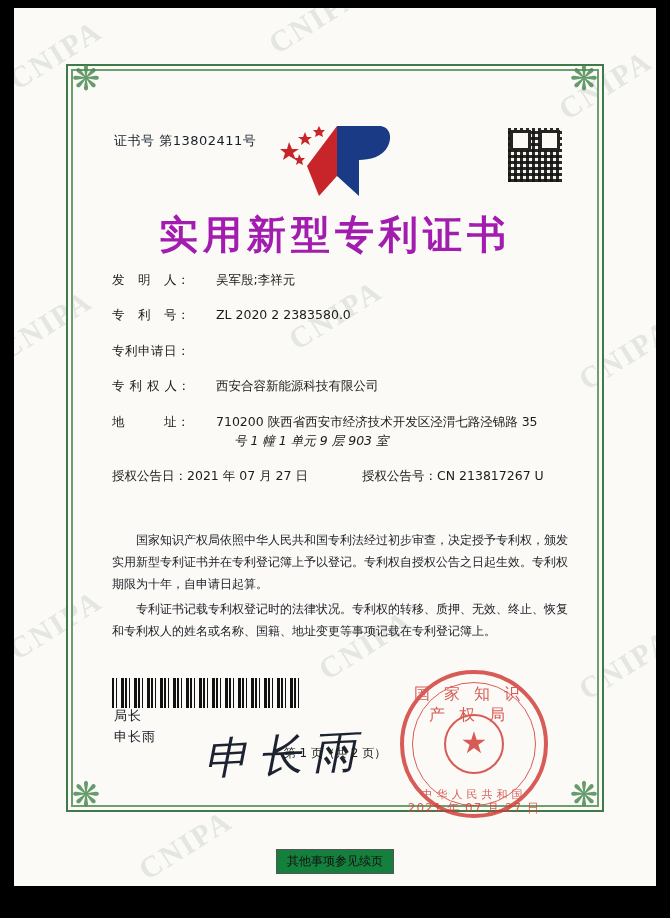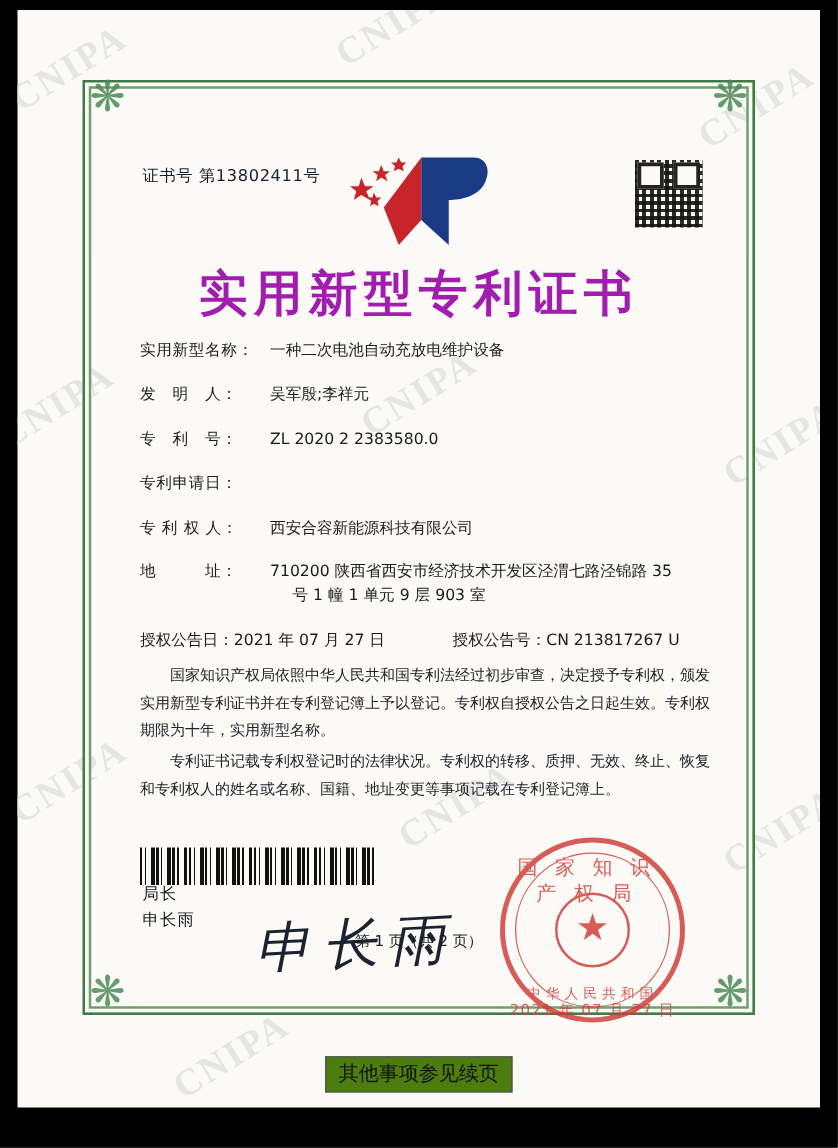--- a/index.html
+++ b/index.html
@@ -152,20 +152,21 @@
     flex: 0 0 104px;
     letter-spacing: 0.5px;
     white-space: pre;
   }
   .val {
     flex: 1;
   }
   .val .line2 {
     display: block;
     padding-left: 18px;
+    font-style: italic;
   }
 
   .row-pub {
     display: flex;
     font-size: 12.5px;
   }
   .row-pub .c1 { width: 250px; }
   .row-pub .c2 { flex: 1; }
 
   .para {
@@ -274,23 +275,23 @@
     color: #1b1b1b;
   }
 
   .footer-note {
     position: absolute;
     left: 50%;
     bottom: 12px;
     transform: translateX(-50%);
     border: 1px solid #555;
     padding: 3px 10px;
-    font-size: 16px;
+    font-size: 12px;
     color: #111;
-    background: #4d7c0f;
+    background: #15803d;
   }
 </style>
 </head>
 <body>
 
 <div class="page">
   <div class="sheet">
 
     <div class="wm" style="left:-10px; top:30px;">CNIPA</div>
     <div class="wm" style="left:250px; top:-6px;">CNIPA</div>
@@ -326,24 +327,20 @@
             <polygon points="44,6 46,10 50,10 47,13 48,17 44,15 40,17 41,13 38,10 42,10"></polygon>
             <polygon points="24,34 26,38 30,38 27,41 28,45 24,43 21,45 22,41 19,38 23,38"></polygon>
           </g>
         </svg>
       </div>
 
       <div class="title">实用新型专利证书</div>
 
       <div class="fields">
         <div class="row">
-          <div class="lbl">实用新型名称：</div>
-          <div class="val">一种二次电池自动充放电维护设备</div>
-        </div>
-        <div class="row">
           <div class="lbl">发　明　人：</div>
           <div class="val">吴军殷;李祥元</div>
         </div>
         <div class="row">
           <div class="lbl">专　利　号：</div>
           <div class="val">ZL 2020 2 2383580.0</div>
         </div>
         <div class="row">
           <div class="lbl">专利申请日：</div>
         </div>
@@ -363,21 +360,21 @@
           <div class="c1">
             <span>授权公告日：</span><span>2021 年 07 月 27 日</span>
           </div>
           <div class="c2">
             <span>授权公告号：</span><span>CN 213817267 U</span>
           </div>
         </div>
       </div>
 
       <div class="para">
-        <p>国家知识产权局依照中华人民共和国专利法经过初步审查，决定授予专利权，颁发实用新型专利证书并在专利登记簿上予以登记。专利权自授权公告之日起生效。专利权期限为十年，实用新型名称。</p>
+        <p>国家知识产权局依照中华人民共和国专利法经过初步审查，决定授予专利权，颁发实用新型专利证书并在专利登记簿上予以登记。专利权自授权公告之日起生效。专利权期限为十年，自申请日起算。</p>
         <p>专利证书记载专利权登记时的法律状况。专利权的转移、质押、无效、终止、恢复和专利权人的姓名或名称、国籍、地址变更等事项记载在专利登记簿上。</p>
       </div>
 
       <div class="barcode"></div>
 
       <div class="sig-labels">
         <div>局长</div>
         <div>申长雨</div>
       </div>
       <div class="sig-script">申长雨</div>

